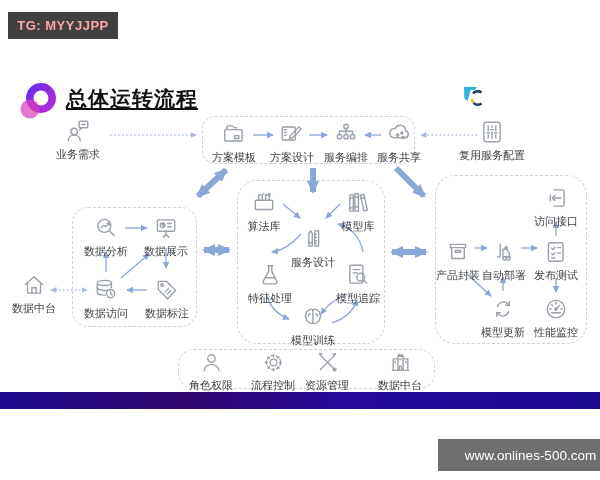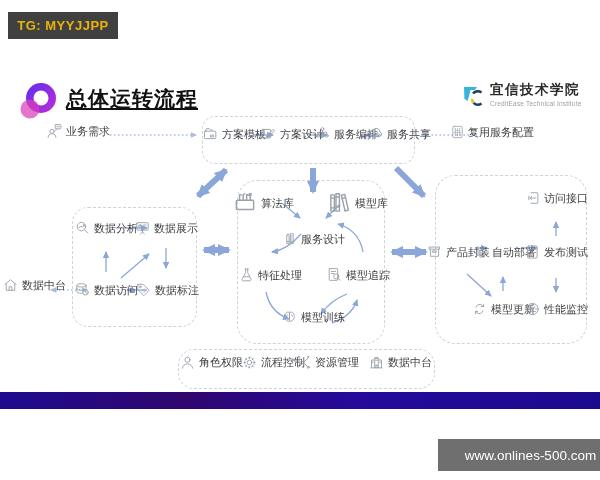--- a/index.html
+++ b/index.html
@@ -1,30 +1,30 @@
 <!DOCTYPE html>
 <html><head>
 <meta charset="utf-8">
 <style>
   html,body{margin:0;padding:0;}
   body{width:600px;height:480px;position:relative;background:#ffffff;overflow:hidden;
        font-family:"Liberation Sans","DejaVu Sans",sans-serif;}
   .abs{position:absolute;}
   
-  .tg-badge{left:8px;top:12px;width:110px;height:27px;background:#404040;color:#eab308;
+  .tg-badge{left:8px;top:12px;width:110px;height:27px;background:#404040;color:#fca5a5;
     display:flex;align-items:center;justify-content:center;font-weight:bold;font-size:13px;letter-spacing:.5px;z-index:20;}
   
   .title{left:66px;top:85px;font-size:21px;font-weight:bold;color:#111;letter-spacing:1px;z-index:20;text-decoration:underline;}
   .brand{left:462px;top:83px;display:flex;gap:6px;align-items:flex-start;z-index:20;}
   .brand-name{font-size:13.5px;font-weight:bold;color:#2b2b2b;letter-spacing:1.5px;line-height:1.1;}
   .brand-sub{font-size:6.5px;color:#9aa0a6;margin-top:2px;letter-spacing:.2px;}
   
   .gbox{position:absolute;border:1.5px dashed #ced3db;border-radius:16px;z-index:1;}
   
-  .node{position:absolute;display:flex;flex-direction:row;align-items:center;gap:3px;z-index:10;text-align:center;}
+  .node{position:absolute;display:flex;flex-direction:column;align-items:center;gap:3px;z-index:10;text-align:center;}
   .node .lbl{font-size:11px;color:#3f4045;white-space:nowrap;font-weight:500;}
   .ni{stroke:#9aa1ab;stroke-width:1.3;fill:none;stroke-linecap:round;stroke-linejoin:round;}
   
   #arrows{position:absolute;left:0;top:0;z-index:5;pointer-events:none;}
   
   .bar{left:0;top:392px;width:600px;height:17px;
     background:linear-gradient(90deg,#1e0b90,#30076f 30%,#250a9c 60%,#1c0a8e);z-index:15;}
   .wm{left:438px;top:439px;width:159px;height:32px;background:#6f6f6f;color:#fff;
     display:flex;align-items:center;justify-content:center;font-size:13.5px;z-index:20;padding-left:13px;}
 </style>
@@ -46,24 +46,20 @@
 </svg>
 <div class="abs title">总体运转流程</div>
 
 <div class="abs brand">
   <svg width="22" height="26" viewBox="0 0 22 26">
     <path d="M2 4h13l-2.2 3H8.6L5.6 18l-3.2-2.2z" fill="#35b5d9"></path>
     <path d="M19.5 9.5a6.5 6.5 0 0 0-8.5 1" stroke="#1c3f63" stroke-width="2.6" fill="none"></path>
     <path d="M19.5 20.5a6.5 6.5 0 0 1-8-.6" stroke="#1c3f63" stroke-width="2.6" fill="none"></path>
     <path d="M11.5 19.9a6.5 6.5 0 0 1-1.5-4" stroke="#e8c532" stroke-width="2.6" fill="none"></path>
   </svg>
-  <div>
-    <div class="brand-name">宜信技术学院</div>
-    <div class="brand-sub">CreditEase Technical Institute</div>
-  </div>
 </div>
 
 <div class="gbox" style="left:202px;top:116px;width:211px;height:46px;border-radius:13px"></div>
 <div class="gbox" style="left:72px;top:207px;width:123px;height:118px"></div>
 <div class="gbox" style="left:237px;top:180px;width:146px;height:162px;border-radius:20px"></div>
 <div class="gbox" style="left:435px;top:175px;width:150px;height:167px;border-radius:20px"></div>
 <div class="gbox" style="left:178px;top:349px;width:255px;height:38px"></div>
 
 <svg id="arrows" width="600" height="480">
   <defs>

